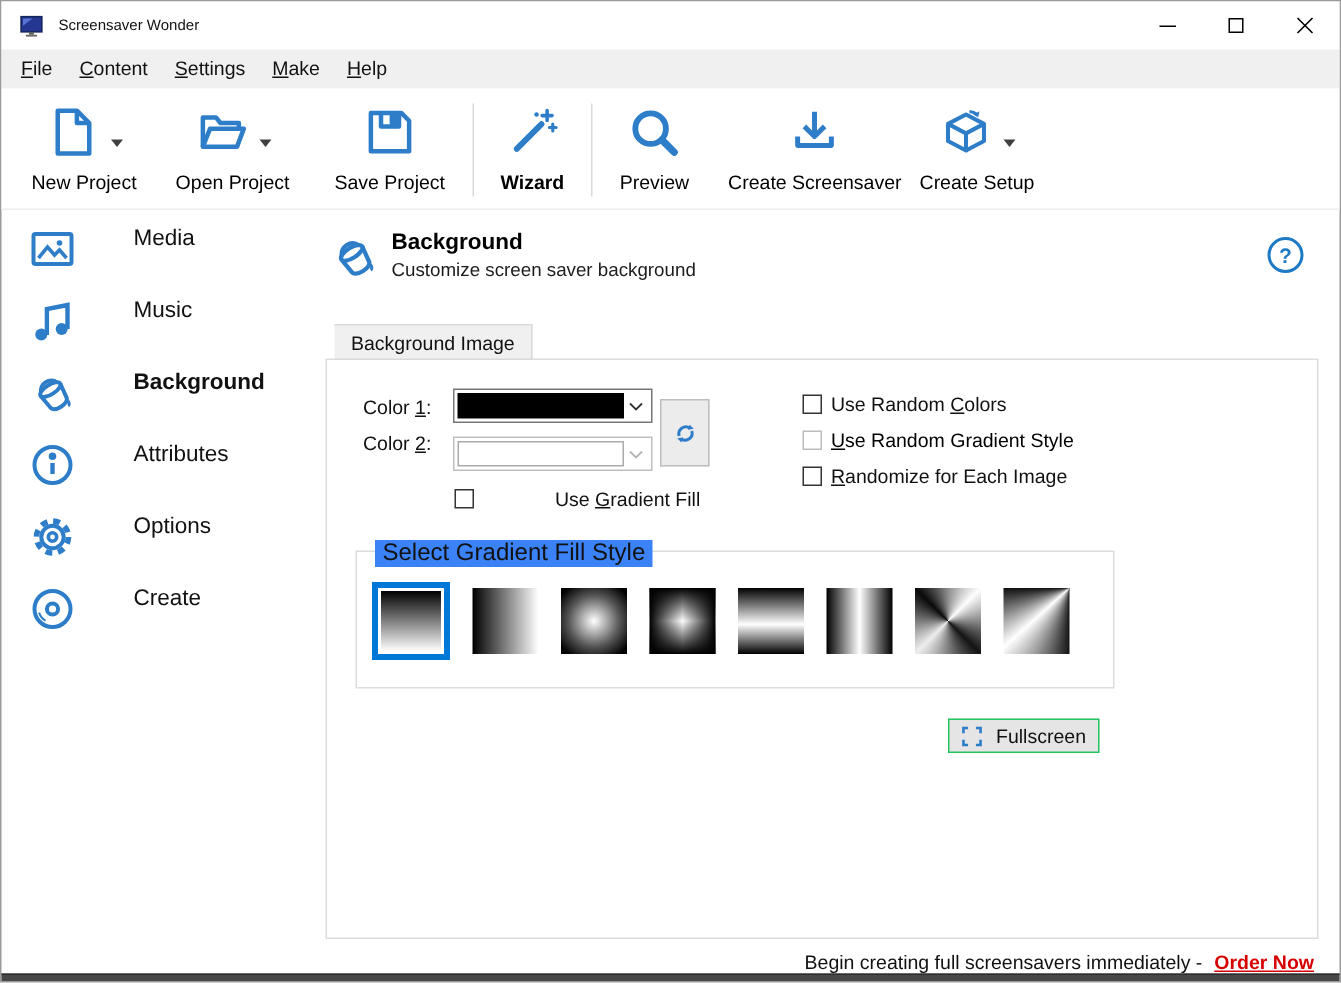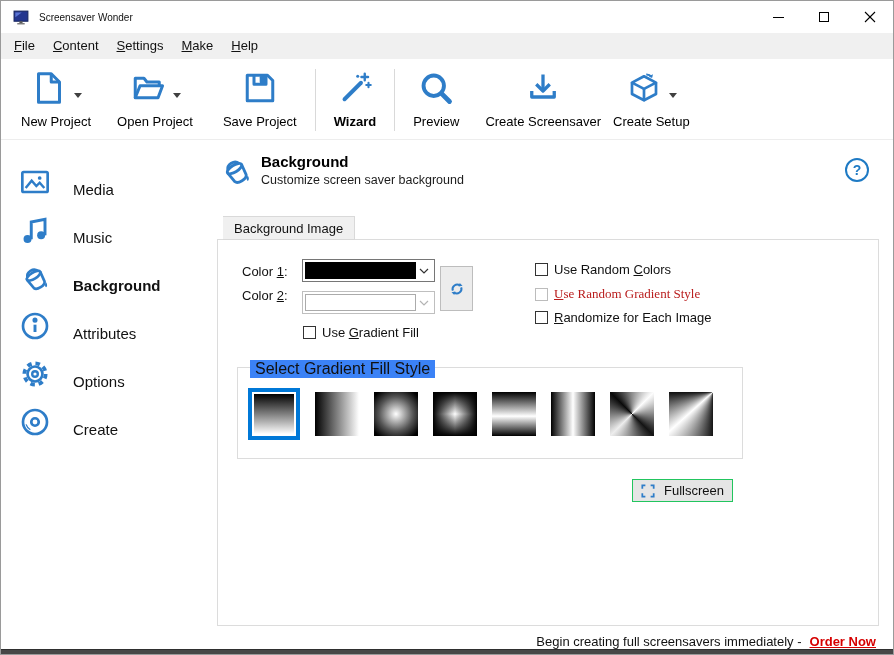--- a/index.html
+++ b/index.html
@@ -28,21 +28,21 @@
   .tbtn svg { width:36px; height:36px; }
   .tbtn .label { font-size:13px; margin-top:5px; white-space:nowrap; }
   .tbtn .label.bold { font-weight:bold; }
   .caret { width:0; height:0; border-left:4px solid transparent; border-right:4px solid transparent; border-top:5px solid #404040; margin-left:7px; margin-top:14px; }
   .tsep { width:1px; height:62px; background:#d9d9d9; margin:4px 12px 0 12px; }
   .sp1 { margin-left:8px; } .sp2 { margin-left:14px; } .sp3 { margin-left:18px; }
 
   
   .main { display:flex; height:510px; }
   .sidebar { width:212px; padding-top:10px; }
-  .side-item { display:flex; align-items:flex-end; height:48px; padding-left:18px; }
+  .side-item { display:flex; align-items:flex-start; height:48px; padding-left:18px;gap:16px; }
   .side-item svg { width:32px; height:32px; }
   .side-item .label { margin-left:22px; font-size:15px; color:#111; }
   .side-item.selected .label { font-weight:bold; }
 
   .content { position:relative; flex:1; }
 
   .hdr-icon { position:absolute; left:6px; top:14px; width:34px; height:34px; }
   .hdr-title { position:absolute; left:48px; top:13px; font-size:15px; font-weight:bold; }
   .hdr-sub { position:absolute; left:48px; top:33px; font-size:12.5px; color:#1c1c1c; }
   .help { position:absolute; left:632px; top:18px; width:24px; height:24px; border:2.5px solid #1e7ac4; border-radius:50%; display:flex; align-items:center; justify-content:center; font-size:14px; font-weight:bold; color:#1e7ac4; }
@@ -61,21 +61,21 @@
   .combo.disabled .cval { background:#fff; border:1px solid #ababab; }
   .combo.disabled .chev svg polyline { stroke:#b4b4b4; }
 
   .swap-btn { position:absolute; left:222px; top:26px; width:33px; height:45px; background:#ececec; border:1px solid #bdbdbd; display:flex; align-items:center; justify-content:center; }
   .swap-btn svg { width:20px; height:20px; }
 
   .cb-row { position:absolute; display:flex; align-items:center; }
   .cb { width:13px; height:13px; background:#fff; border:1px solid #333; flex:none; }
   .cb-row .cb-label { margin-left:6px; font-size:13px; color:#111; white-space:nowrap; }
   .cb-row.disabled .cb { border-color:#bcbcbc; }
-  .cb-row.disabled .cb-label { color:#b91c1c;font-family:Liberation Serif, serif; }
+  .cb-row.disabled .cb-label { color:#000000; }
 
   .groupbox { position:absolute; left:19px; top:127px; width:506px; height:92px; border:1px solid #dcdcdc; }
   .group-title { position:absolute; left:12px; top:-8px; background:#3b82f6; padding:0 5px; font-size:16px; color:#111; }
   .swatch-row { position:absolute; left:10px; top:0; height:92px; display:flex; align-items:center; gap:15px; }
   .swatch-wrap { display:flex; }
   .swatch { width:44px; height:44px; }
   .swatch-wrap.selected { border:4px solid #0078d7; padding:2px; background:#fff; }
   .swatch-wrap.selected .swatch { width:40px; height:40px; }
 
   .g0 { background: linear-gradient(to bottom, #000, #fff); }
@@ -309,21 +309,21 @@
 
         <div class="swap-btn">
           <svg viewBox="0 0 24 24" fill="none" stroke="#2e7dc8" stroke-width="2.4">
               <path d="M7 14a5.5 5.5 0 0 1 8.5-6.2"></path>
               <path d="M17 10a5.5 5.5 0 0 1-8.5 6.2"></path>
               <polygon points="13.9,8.9 18.6,8.2 15.3,4.9" fill="#2e7dc8" stroke="none"></polygon>
               <polygon points="10.1,15.1 5.4,15.8 8.7,19.1" fill="#2e7dc8" stroke="none"></polygon>
             </svg>
         </div>
 
-        <div class="cb-row" style="left:85px; top:85px;">
+        <div class="cb-row" style="left:85px; top:85px;gap:48px;">
           <div class="cb"></div>
           <span class="cb-label"><span>Use </span><span class="ak">G</span><span>radient Fill</span></span>
         </div>
 
         <div class="cb-row" style="left:317px; top:22px;">
           <div class="cb"></div>
           <span class="cb-label"><span>Use Random </span><span class="ak">C</span><span>olors</span></span>
         </div>
         <div class="cb-row disabled" style="left:317px; top:46px;">
           <div class="cb"></div>

